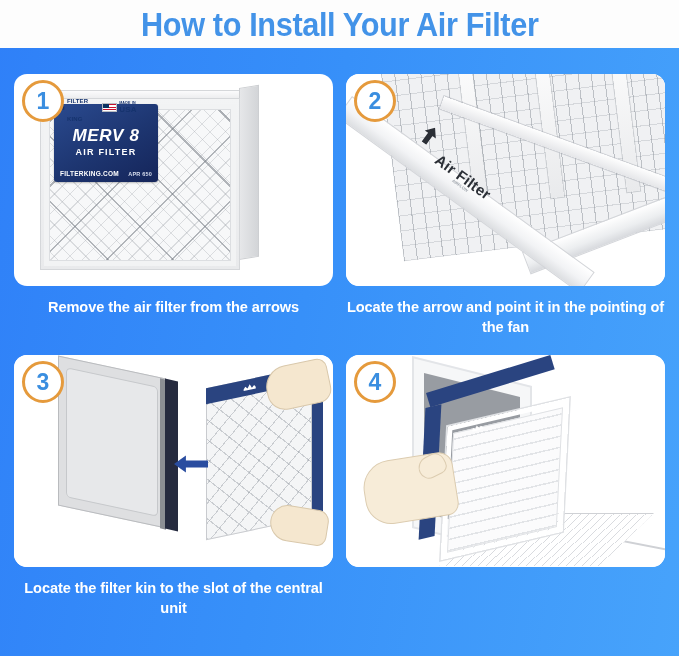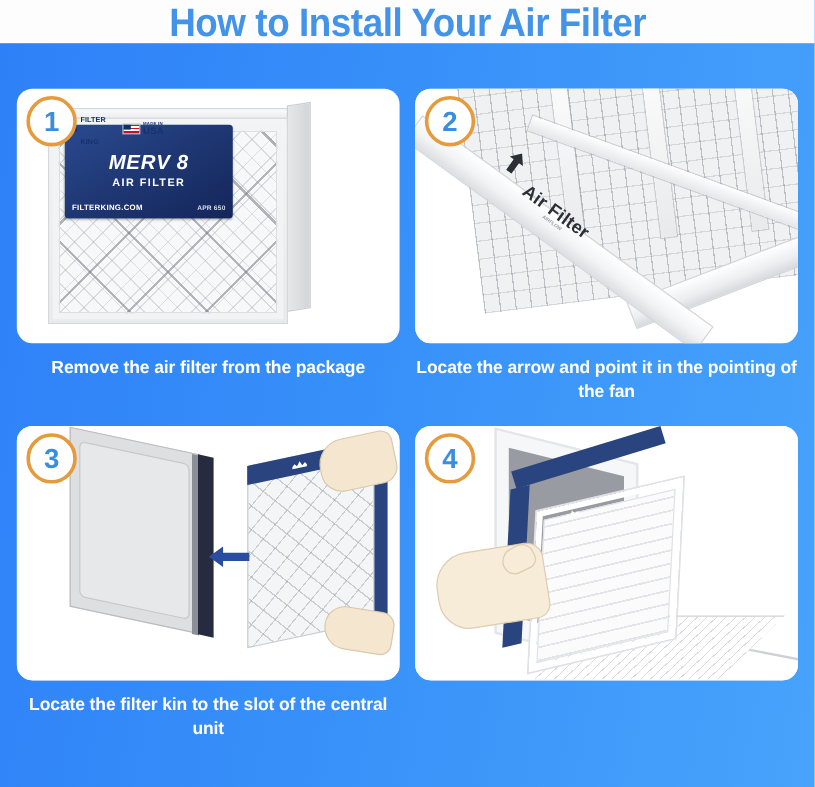--- a/index.html
+++ b/index.html
@@ -21,21 +21,21 @@
     height: 656px;
     background: linear-gradient(100deg, #2f80f8 0%, #3790f9 45%, #47a3fb 100%);
     overflow: hidden;
   }
 
   
   .header-band {
     position: absolute;
     left: 0; top: 0;
     width: 679px;
-    height: 36px;
+    height: 48px;
     background: #fdfdfd;
     display: flex;
     align-items: center;
     justify-content: center;
   }
   .header-title {
     font-family: "Liberation Sans Narrow", "Liberation Sans", sans-serif;
     font-size: 33px;
     line-height: 33px;
     font-weight: bold;
@@ -160,21 +160,21 @@
     position: absolute;
     left: 10px; top: 20px;
     width: 192px; height: 162px;
     border: 5px solid #f2f3f4;
     box-sizing: border-box;
     box-shadow: inset 0 0 0 1px #dcdee1;
   }
   .p1-label {
     position: absolute;
     left: 20px; top: 20px;
-    width: 140px; height: 78px;
+    width: 104px; height: 78px;
     background: linear-gradient(150deg,#2a4a8f 0%, #1d3570 55%, #15255a 100%);
     border-radius: 3px;
     z-index: 3;
     box-shadow: 0 1px 2px rgba(0,0,0,0.25);
   }
   .p1-merv {
     position: absolute;
     left: 0; right: 0; top: 23px;
     text-align: center;
     color: #ffffff;
@@ -609,21 +609,21 @@
                 <span class="p1-apr">APR 650</span>
               </div>
             </div>
           </div>
 
         </div>
         <div class="badge">
           <span class="badge-num">1</span>
         </div>
       </div>
-      <div class="caption">Remove the air filter from the package</div>
+      <div class="caption">Remove the air filter from the arrows</div>
     </div>
 
     <div class="step step-2">
       <div class="card">
         <div class="scene p2-scene">
           <div class="p2-pleats"></div>
           <div class="p2-vbar p2-v1"></div>
           <div class="p2-vbar p2-v2"></div>
           <div class="p2-vbar p2-v3"></div>
           <div class="p2-diag"></div>

